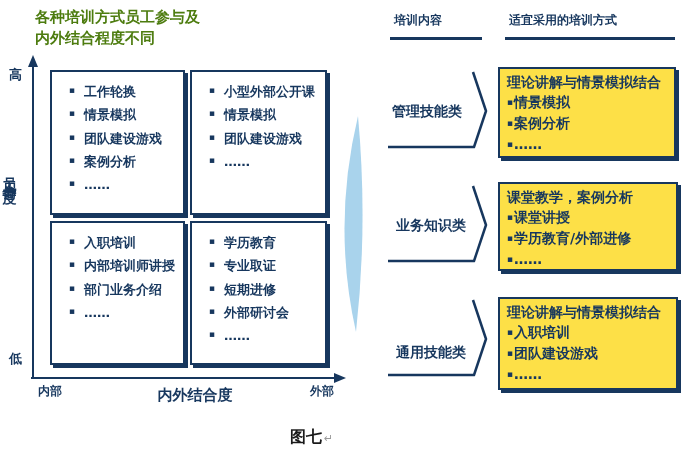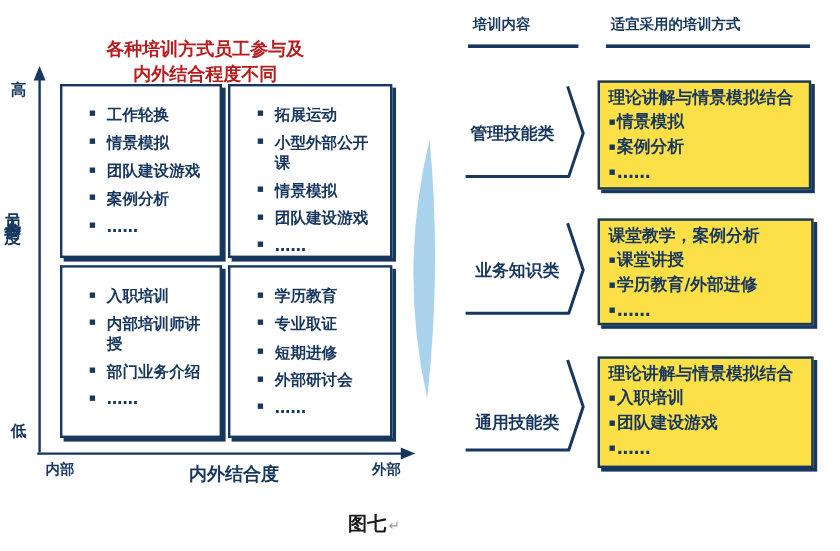--- a/index.html
+++ b/index.html
@@ -3,36 +3,36 @@
 <meta charset="utf-8">
 <style>
   html,body{margin:0;padding:0;background:#fff;}
   #stage{
     position:relative;width:700px;height:459px;background:#ffffff;overflow:hidden;
     font-family:"DejaVu Sans","Liberation Sans",sans-serif;
     color:#17375E;
   }
   .abs{position:absolute;}
   
-  .title{left:35px;top:7px;width:272px;text-align:center;font-size:15px;font-weight:bold;line-height:1.4;color:#b91c1c;margin-top:24px;}
+  .title{left:35px;top:7px;width:272px;text-align:left;font-size:15px;font-weight:bold;line-height:1.4;color:#4d7c0f;}
   
   .axis-end{font-size:13px;font-weight:bold;color:#17375E;}
   .hi{left:9px;top:66px;}
   .lo{left:9px;top:350px;}
   .ylab{left:1px;top:166px;writing-mode:vertical-rl;text-orientation:upright;font-size:14px;font-weight:bold;letter-spacing:3px;color:#17375E;}
   .xl-left{left:38px;top:383px;font-size:12px;font-weight:bold;}
   .xl-right{left:310px;top:383px;font-size:12px;font-weight:bold;}
   .xl-mid{left:115px;top:386px;width:160px;text-align:center;font-size:15px;font-weight:bold;}
   
   .qbox{background:#fff;border:2px solid #17375E;box-shadow:3px 3px 0 #17375E;box-sizing:border-box;}
   .q-tl{left:50px;top:70px;width:135px;height:145px;}
   .q-tr{left:190px;top:70px;width:137px;height:145px;}
   .q-bl{left:50px;top:221px;width:135px;height:144px;}
   .q-br{left:190px;top:221px;width:137px;height:144px;}
-  .qbox ul{margin:8px;padding:9px 4px 0 14px;list-style:none;}
+  .qbox ul{margin:3px;padding:9px 4px 0 14px;list-style:none;}
   .qbox li{position:relative;padding-left:15px;font-size:13px;font-weight:bold;line-height:1.25;margin-bottom:7px;color:#17375E;}
   .qbox li::before{content:"▪";position:absolute;left:0;top:1px;font-size:9px;color:#17375E;}
   
   .hdr{font-size:12px;font-weight:bold;color:#17375E;white-space:nowrap;}
   .hdr1{left:394px;top:12px;}
   .hdr2{left:509px;top:12px;}
   .hrule{background:#17375E;height:3px;}
   .hrule1{left:390px;top:37px;width:92px;}
   .hrule2{left:505px;top:37px;width:170px;}
   
@@ -95,21 +95,20 @@
     <ul>
         <li>工作轮换</li>
         <li>情景模拟</li>
         <li>团队建设游戏</li>
         <li>案例分析</li>
         <li>……</li>
       </ul>
   </div>
   <div class="abs qbox q-tr">
     <ul>
-        <li>拓展运动</li>
         <li>小型外部公开课</li>
         <li>情景模拟</li>
         <li>团队建设游戏</li>
         <li>……</li>
       </ul>
   </div>
   <div class="abs qbox q-bl">
     <ul>
         <li>入职培训</li>
         <li>内部培训师讲授</li>

